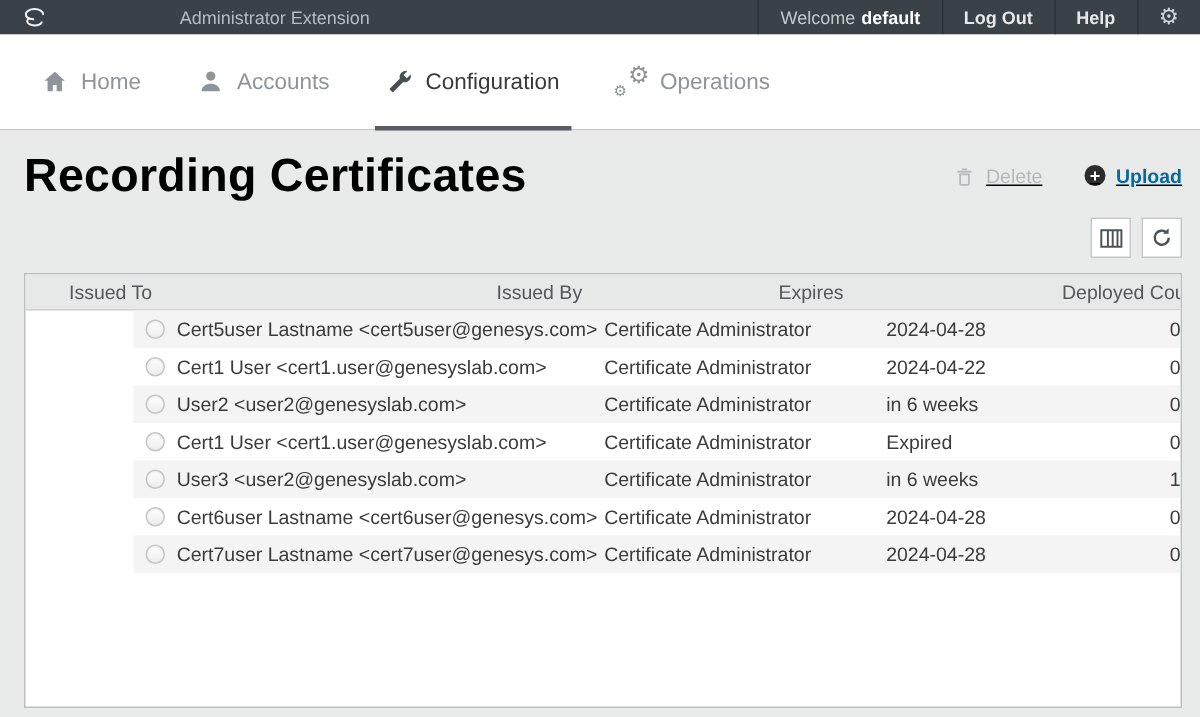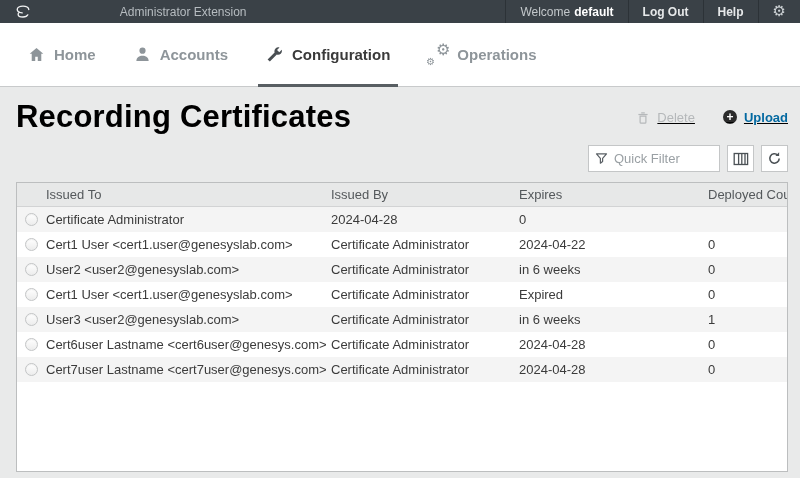--- a/index.html
+++ b/index.html
@@ -16,21 +16,21 @@
   .topbar-right { margin-left:auto; display:flex; align-items:stretch; }
   .topbar-item { display:flex; align-items:center; padding:0 14px; font-size:12px; color:#e6e8e9; border-left:1px solid #2c3237; cursor:pointer; }
   .topbar-item.static { cursor:default; }
   .welcome-prefix { color:#c3c8cb; margin-right:4px; }
   .welcome-user { font-weight:bold; color:#fff; }
   .topbar-item.bold { font-weight:bold; }
   .gear-glyph { font-family:"DejaVu Sans",sans-serif; font-size:15px; color:#cdd2d5; line-height:1; }
 
   
   .nav { height:64px; background:#ffffff; border-bottom:1px solid #c8cacb; display:flex; align-items:stretch; padding-left:20px; flex:0 0 auto; }
-  .tab { position:relative; display:flex; align-items:center; padding:0 8px; margin-right:22px; cursor:pointer; color:#8e959a; font-size:15px; font-weight:bold; }
+  .tab { position:relative; display:flex; align-items:center; padding:0 8px; margin-right:22px; cursor:pointer; color:#8e959a; font-size:15px; font-weight:normal; }
   .tab .tab-icon { margin-right:9px; display:flex; align-items:center; color:#8e959a; }
   .tab.active { color:#3a3a3a; }
   .tab.active .tab-icon { color:#4a4f53; }
   .tab.active::after { content:""; position:absolute; left:0; right:0; bottom:-1px; height:3px; background:#585e62; }
   .gears-wrap { position:relative; width:20px; height:20px; font-family:"DejaVu Sans",sans-serif; line-height:1; }
   .gear-big { position:absolute; top:-3px; right:-2px; font-size:16px; }
   .gear-small { position:absolute; left:-2px; bottom:-2px; font-size:10px; }
 
   
   .content { flex:1; display:flex; flex-direction:column; background:#e9eaea; min-height:0; }
@@ -44,21 +44,21 @@
   .plus-circle::before { content:"+"; margin-top:-1px; }
 
   .toolbar-row { display:flex; justify-content:flex-end; align-items:center; margin:8px 12px 10px 16px; gap:7px; height:27px; flex:0 0 auto; }
   .filter-box { display:flex; align-items:center; width:132px; height:27px; background:#fff; border:1px solid #c4c6c7; padding:0 6px; }
   .filter-box svg { flex:0 0 auto; color:#5a6065; }
   .filter-input { border:none; outline:none; width:100%; margin-left:6px; font-size:13px; font-family:inherit; color:#444; background:transparent; }
   .filter-input::placeholder { color:#9aa0a4; }
   .icon-btn { width:27px; height:27px; background:#fff; border:1px solid #c4c6c7; display:flex; align-items:center; justify-content:center; color:#4c5256; cursor:pointer; padding:0; }
 
   
-  .table { flex:1; margin:0 12px 6px 16px; background:#fff; border:1px solid #bcbebf; display:flex; flex-direction:column; min-height:0; overflow:hidden; }
+  .table { flex:1; margin:0 12px 6px 16px; background:#fff; border:1px solid #bcbebf; display:flex; flex-direction:column; min-height:0; overflow:hidden;align-items:flex-end; }
   .grid-cols { display:grid; grid-template-columns:29px 285px 188px 189px 1fr; align-items:center; }
   .thead { height:24px; background:#e7e8e8; border-bottom:1px solid #d2d3d4; flex:0 0 auto; }
   .th { font-size:13px; color:#54585b; cursor:pointer; white-space:nowrap; overflow:hidden; }
   .trow { height:25px; cursor:pointer; }
   .trow:nth-child(even) { background:#f4f4f4; }
   .td { font-size:13px; color:#3b3b3b; white-space:nowrap; overflow:hidden; }
   .radio-cell { display:flex; justify-content:center; align-items:center; }
   .radio { width:13px; height:13px; border-radius:50%; border:1px solid #c3c5c6; background:linear-gradient(#ffffff,#ececec); box-shadow:inset 0 1px 1px rgba(0,0,0,.06); }
 </style>
 </head>
@@ -139,26 +139,20 @@
           <span>Delete</span>
         </button>
         <button class="action-btn primary">
           <span class="plus-circle"></span>
           <span>Upload</span>
         </button>
       </div>
     </div>
 
     <div class="toolbar-row">
-      <div class="filter-box">
-        <svg width="13" height="13" viewBox="0 0 14 14">
-          <path d="M1.6 2h10.8L8.2 6.9v3.4L5.8 12.1V6.9z" fill="none" stroke="currentColor" stroke-width="1.3" stroke-linejoin="round"></path>
-        </svg>
-        <input class="filter-input" type="text" placeholder="Quick Filter" style="">
-      </div>
       <button class="icon-btn">
         <svg width="16" height="14" viewBox="0 0 16 14">
           <rect x="1.2" y="1.5" width="13.4" height="11" fill="none" stroke="currentColor" stroke-width="1.3"></rect>
           <path d="M5.6 1.5v11M8.8 1.5v11M12 1.5v11" stroke="currentColor" stroke-width="1.3"></path>
         </svg>
       </button>
       <button class="icon-btn">
         <svg width="15" height="15" viewBox="0 0 16 16">
           <path d="M13 8a5 5 0 1 1-1.5-3.6" fill="none" stroke="currentColor" stroke-width="1.7"></path>
           <path d="M12.9 1.2v4h-4z" fill="currentColor"></path>
@@ -172,20 +166,21 @@
         <div class="th">Issued To</div>
         <div class="th">Issued By</div>
         <div class="th">Expires</div>
         <div class="th">Deployed Count</div>
       </div>
 
       <div class="trow grid-cols">
         <div class="radio-cell">
             <span class="radio"></span>
           </div>
+        <div class="td">Cert5user Lastname &lt;cert5user@genesys.com&gt;</div>
         <div class="td">Certificate Administrator</div>
         <div class="td">2024-04-28</div>
         <div class="td">0</div>
       </div>
       <div class="trow grid-cols">
         <div class="radio-cell">
             <span class="radio"></span>
           </div>
         <div class="td">Cert1 User &lt;cert1.user@genesyslab.com&gt;</div>
         <div class="td">Certificate Administrator</div>

